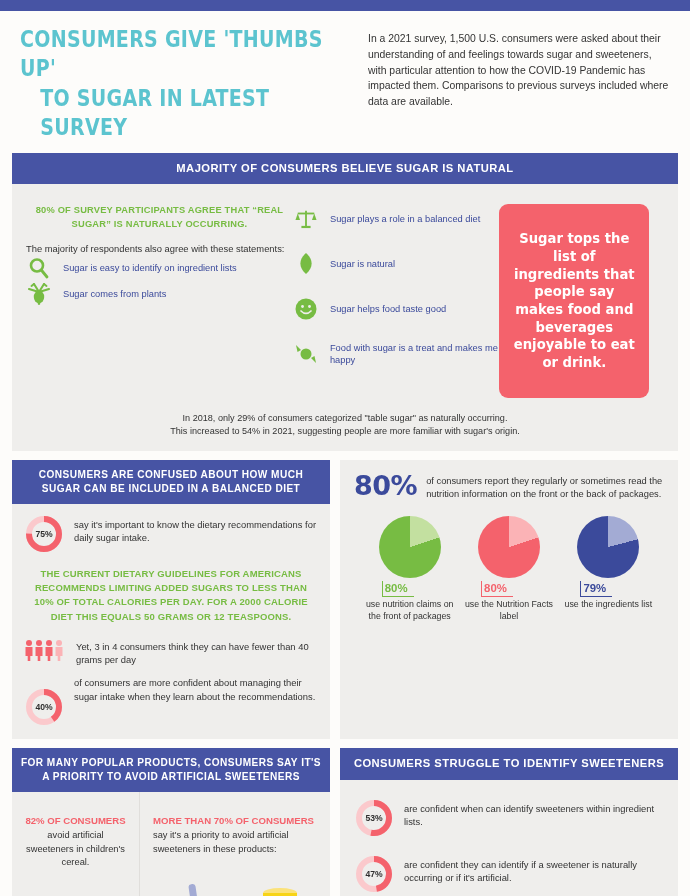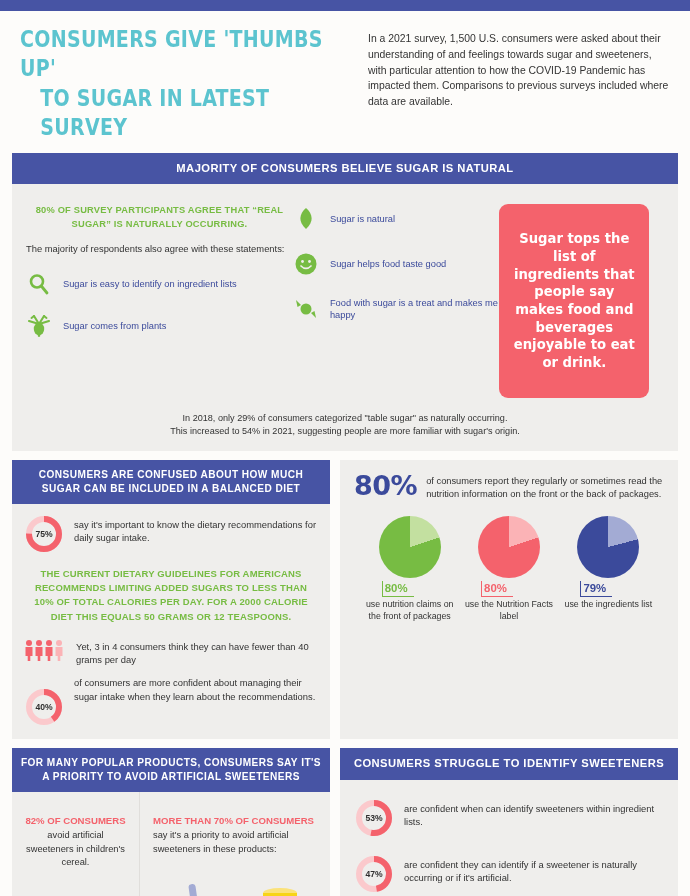--- a/index.html
+++ b/index.html
@@ -55,21 +55,21 @@
   .s1-body { display: flex; padding: 20px 14px 10px 14px; position: relative; }
   .s1-left { width: 282px; }
   .s1-mid { width: 218px; padding-top: 2px; }
   .s1-right { width: 174px; display: flex; align-items: flex-start; }
   .lead-green {
     color: #77bc43; font-weight: bold; font-size: 9.3px;
     text-align: center; line-height: 1.45; letter-spacing: 0.2px;
     padding: 0 8px;
   }
   .sub-note { font-size: 9.4px; color: #333; margin-top: 11px; line-height: 1.4; }
-  .ic-row { display: flex; align-items: center; gap: 11px; margin-top: 16px; }
+  .ic-row { display: flex; align-items: center; gap: 11px; }
   .ic-row .txt { color: #3b4a9b; font-size: 9.3px; line-height: 1.36; }
   .ic { width: 26px; height: 26px; flex: 0 0 26px; display:flex; align-items:center; justify-content:center; }
   .ic svg { display: block; }
   .s1-mid .ic-row { margin-top: 0; margin-bottom: 19px; }
   .redbox {
     background: #f4626c; color: #fff; border-radius: 9px;
     padding: 26px 10px; text-align: center;
     font-size: 13.2px; font-weight: bold; line-height: 1.34;
     width: 150px; min-height: 150px;
     display: flex; align-items: center; justify-content: center;
@@ -178,20 +178,32 @@
               <path d="M13 11 L8 3 M13 11 L18 3 M13 11 L3 8 M13 11 L23 8" stroke="#77bc43" stroke-width="2.1" fill="none" stroke-linecap="round"></path>
               <path d="M8 3 L5.5 5 M18 3 L20.5 5" stroke="#77bc43" stroke-width="2" stroke-linecap="round"></path>
               <ellipse cx="13" cy="21.5" rx="1.4" ry="2.6" fill="#77bc43"></ellipse>
             </svg>
           </span>
           <span class="txt">Sugar comes from plants</span>
         </div>
       </div>
 
       <div class="s1-mid">
+        <div class="ic-row">
+          <span class="ic">
+            <svg width="22" height="22" viewBox="0 0 24 24">
+              <line x1="12" y1="3" x2="12" y2="20" stroke="#77bc43" stroke-width="2"></line>
+              <line x1="3" y1="6" x2="21" y2="6" stroke="#77bc43" stroke-width="2"></line>
+              <path d="M3 6 L0.5 13 L5.5 13 Z" fill="#77bc43"></path>
+              <path d="M21 6 L18.5 13 L23.5 13 Z" fill="#77bc43"></path>
+              <rect x="7" y="19.5" width="10" height="2.4" fill="#77bc43"></rect>
+            </svg>
+          </span>
+          <span class="txt">Sugar plays a role in a balanced diet</span>
+        </div>
         <div class="ic-row">
           <span class="ic">
             <svg width="22" height="24" viewBox="0 0 22 24">
                 <path d="M11 1 C18 7 19 15 11 22 C3 15 4 7 11 1 Z" fill="#77bc43"></path>
               </svg>
           </span>
           <span class="txt">Sugar is natural</span>
         </div>
         <div class="ic-row">
           <span class="ic">

